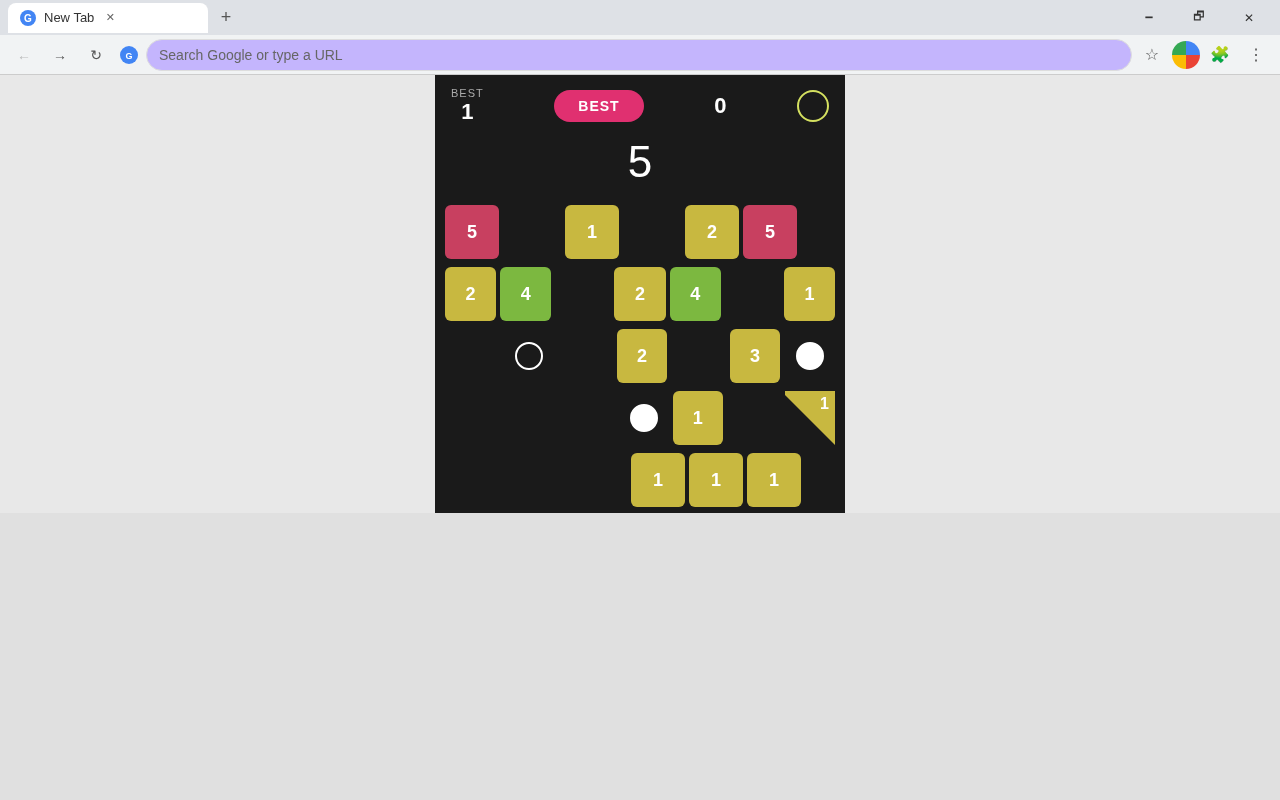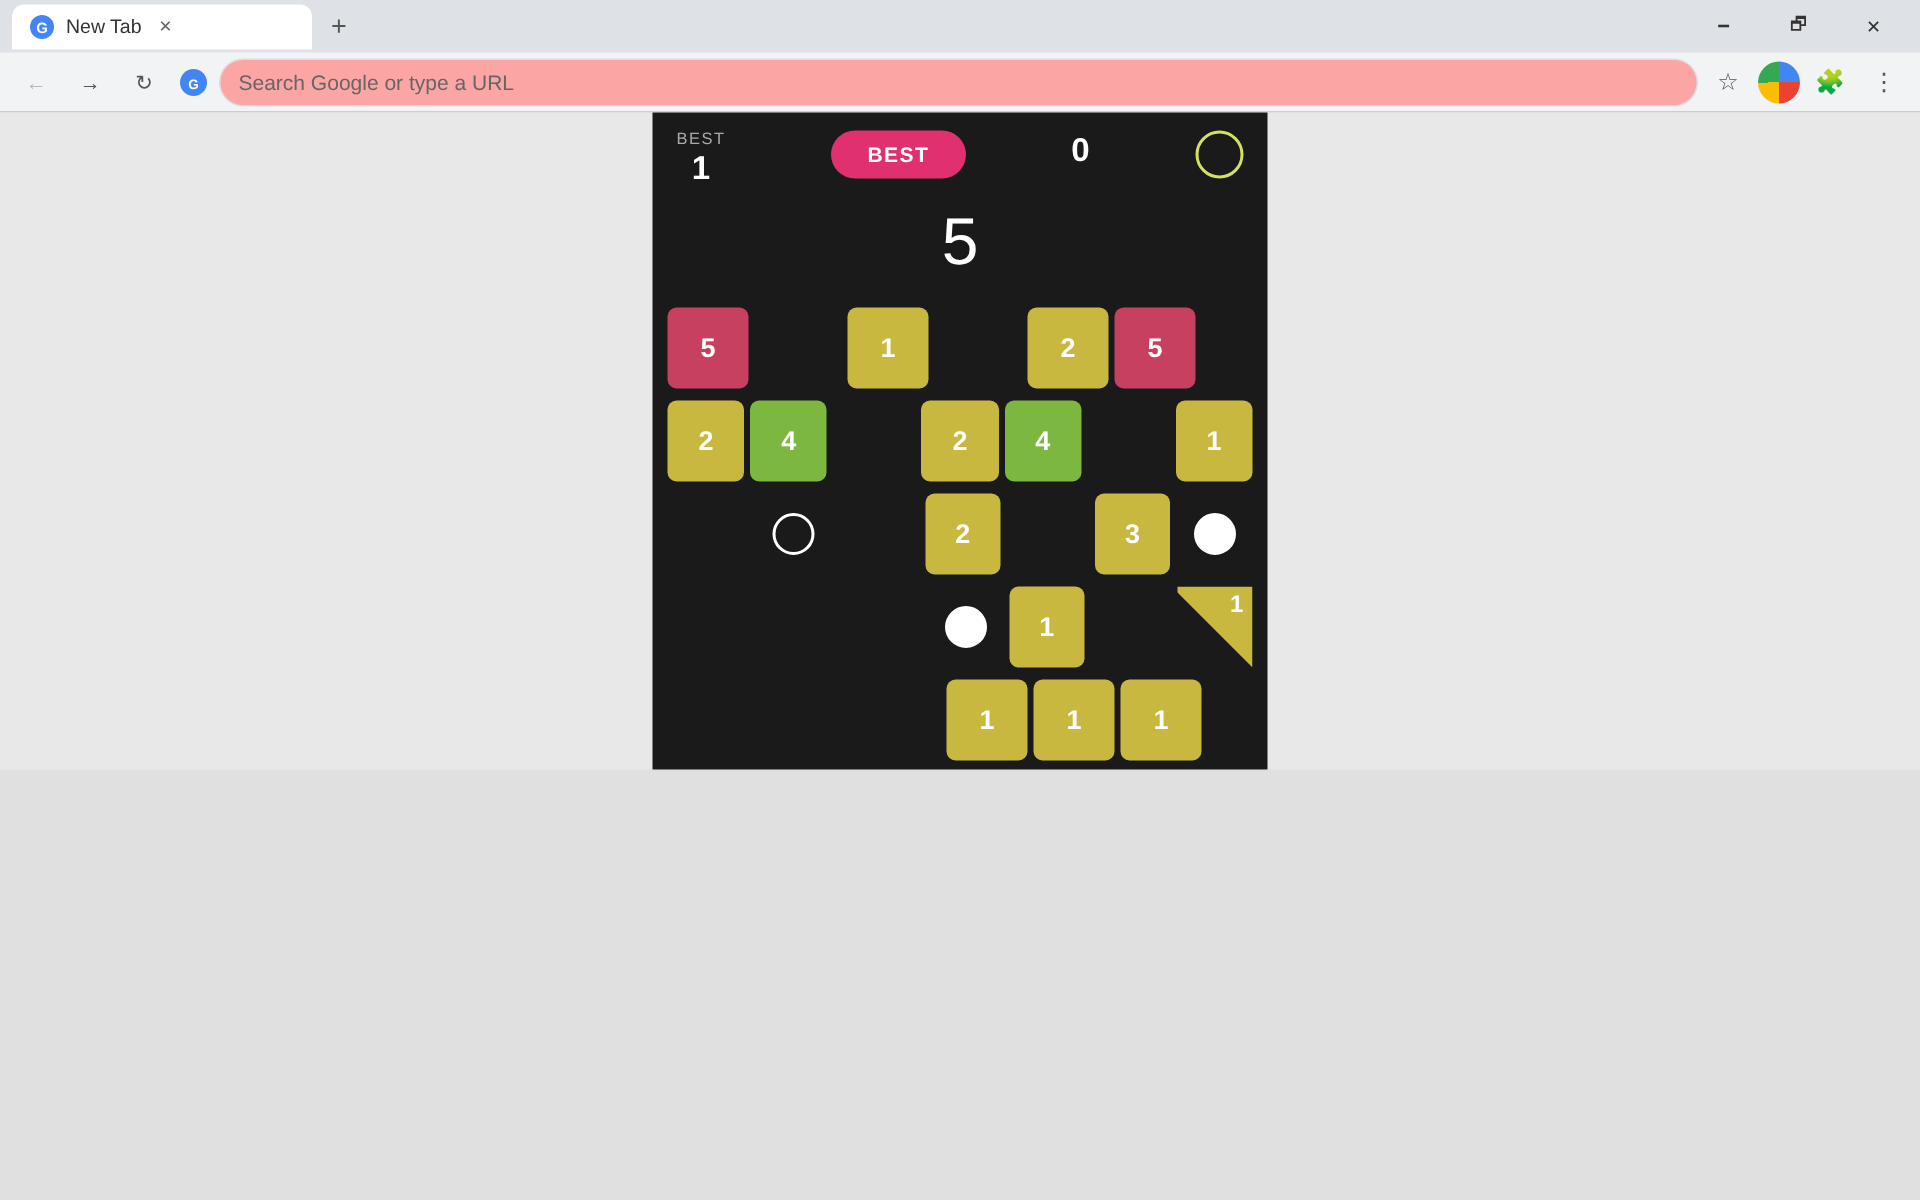--- a/index.html
+++ b/index.html
@@ -116,21 +116,21 @@
       height: 18px;
       margin: 0 4px;
       font-weight: bold;
       font-size: 14px;
       color: #4285f4;
     }
 
     .address-bar {
       flex: 1;
       height: 32px;
-      background: #fca5a5;
+      background: #c4b5fd;
       border-radius: 16px;
       display: flex;
       align-items: center;
       padding: 0 12px;
       font-size: 14px;
       color: #333;
       border: 1px solid #ddd;
     }
 
     .toolbar-right {
@@ -175,21 +175,21 @@
       display: flex;
       flex-direction: column;
       align-items: center;
       position: relative;
       overflow: hidden;
     }
 
     .game-header {
       width: 100%;
       display: flex;
-      align-items: flex-start;
+      align-items: center;
       justify-content: space-between;
       padding: 12px 16px 8px;
       position: relative;
     }
 
     .score-section {
       display: flex;
       flex-direction: column;
       align-items: center;
     }

